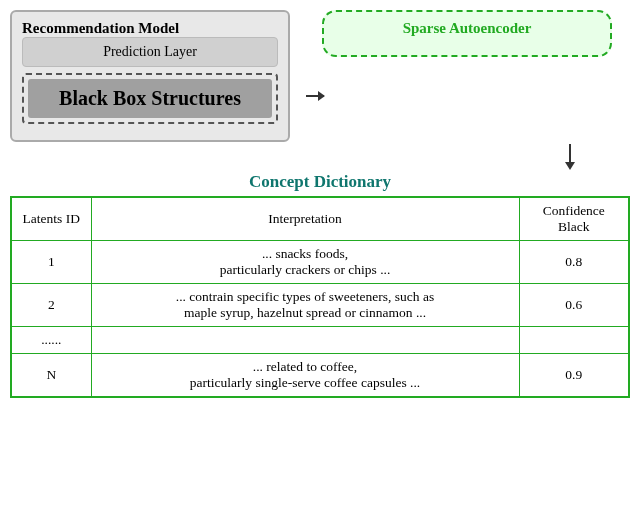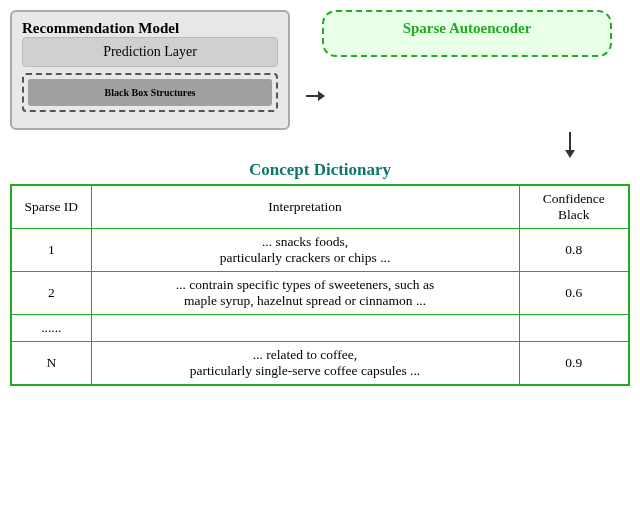--- a/index.html
+++ b/index.html
@@ -56,21 +56,21 @@
       border-radius: 4px;
       padding: 4px;
       margin-bottom: 6px;
     }
 
     .black-box-inner {
       background: #a0a0a0;
       border-radius: 3px;
       text-align: center;
       padding: 8px 0;
-      font-size: 10px;
+      font-size: 20px;
       font-weight: bold;
     }
 
     
     .sae-box {
       border: 2px dashed #22aa22;
       border-radius: 14px;
       background: #e8ffe8;
       width: 290px;
       padding: 8px 10px 10px 10px;
@@ -226,21 +226,21 @@
     <div style="width:2px; height:18px; background:#333;"></div>
     <div style="width:0; height:0; border-left:5px solid transparent; border-right:5px solid transparent; border-top:8px solid #333;"></div>
   </div>
 </div>
 
 <div style="width:100%; margin-top:2px;">
   <div class="concept-dict-title">Concept Dictionary</div>
   <table class="concept-table outer-border">
     <thead>
       <tr>
-        <th>Sparse ID</th>
+        <th>Latents ID</th>
         <th>Interpretation</th>
         <th>Confidence Black</th>
       </tr>
     </thead>
     <tbody id="concept-tbody">
     <tr>
           <td>1</td>
           <td>...  snacks foods,<br>particularly crackers or chips ...</td>
           <td>0.8</td>
         </tr>

